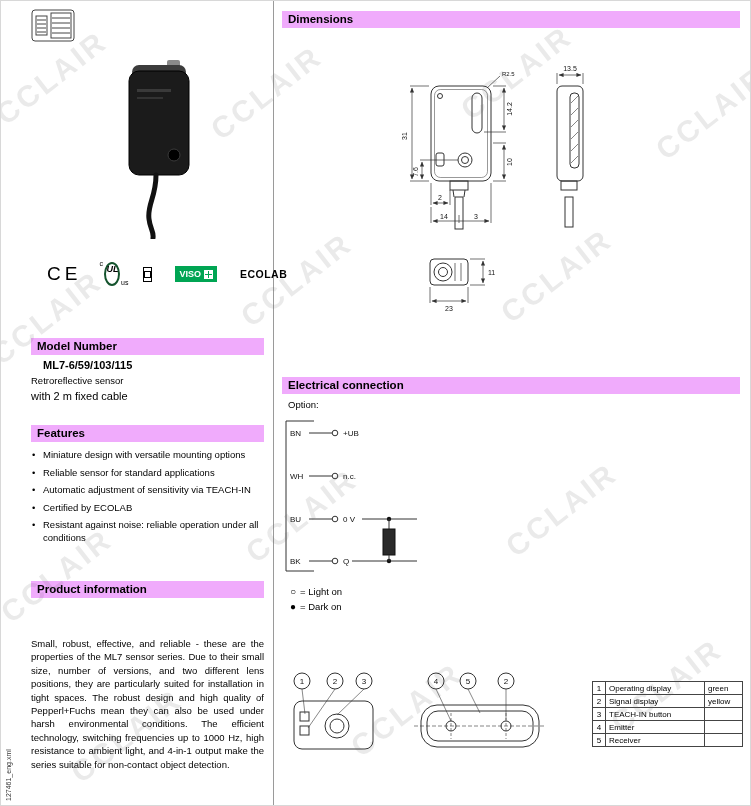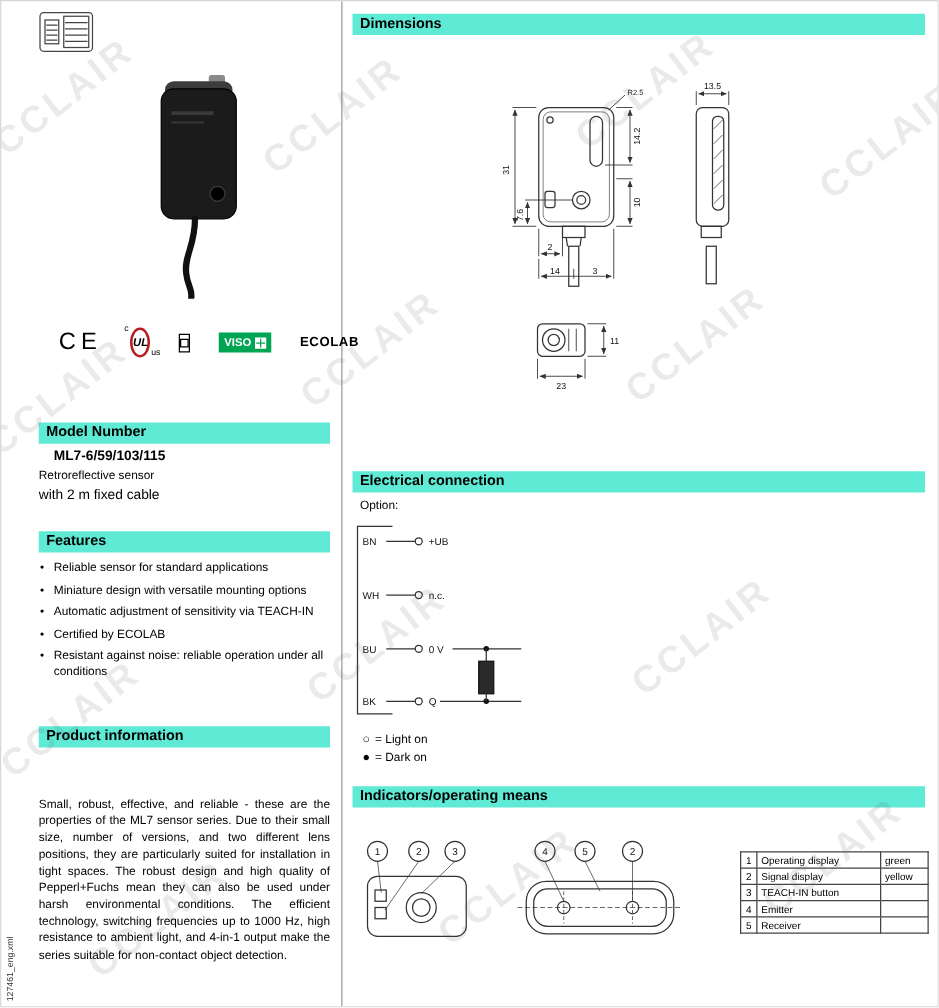--- a/index.html
+++ b/index.html
@@ -9,34 +9,34 @@
   .page { position:relative; width:751px; height:806px; background:#fff;
           border:1px solid #d8d8d8; overflow:hidden; }
 
   
   .wm-layer { position:absolute; inset:0; pointer-events:none; z-index:50; }
   .wm { position:absolute; font-size:30px; font-weight:bold; letter-spacing:3px;
         color:rgba(90,90,90,0.13); transform:rotate(-38deg); white-space:nowrap; }
 
   .divider { position:absolute; left:272px; top:0; width:1px; height:806px; background:#9a9a9a; }
 
-  .sec-hdr { position:absolute; height:17px; background:#5eead4; color:#000;
+  .sec-hdr { position:absolute; height:17px; background:#f0abfc; color:#000;
              font-size:11.5px; font-weight:bold; line-height:17px; padding:0 6px; }
   .hdr-left  { left:30px;  width:233px; }
   .hdr-right { left:281px; width:458px; }
 
   
   .cat-icon { position:absolute; left:30px; top:8px; width:44px; height:33px; }
   .photo    { position:absolute; left:98px; top:58px; width:110px; height:180px; }
 
   .certs { position:absolute; left:46px; top:258px; width:220px; height:30px;
            display:flex; align-items:center; gap:23px; }
   .ce-mark { font-size:19px; letter-spacing:4px; font-weight:400; }
-  .ul-mark { position:relative; width:24px; height:24px; border:2px solid #b91c1c;
-             border-radius:50%; display:flex; align-items:center; justify-content:center; }
+  .ul-mark { position:relative; width:24px; height:24px; border:2px solid #14532d;
+             border-radius:50%; display:flex; align-items:flex-start; justify-content:center; }
   .ul-core { font-size:9px; font-weight:bold; font-style:italic; }
   .ul-c  { position:absolute; left:-7px; top:-4px; font-size:7px; }
   .ul-us { position:absolute; right:-10px; bottom:-2px; font-size:7px; }
   .dsq { width:15px; height:15px; border:1.5px solid #000;
          display:flex; align-items:center; justify-content:center; }
   .dsq-inner { width:7px; height:7px; border:1.5px solid #000; }
   .viso { background:#00a553; color:#fff; font-weight:bold; font-size:9px;
           padding:3px 4px; display:flex; align-items:center; gap:3px; }
   .viso-box { position:relative; width:9px; height:9px; background:#fff; }
   .viso-box::before { content:""; position:absolute; left:4px; top:1px; width:1.5px; height:7px; background:#00a553; }
@@ -134,22 +134,22 @@
     <span class="ecolab">ECOLAB</span>
   </div>
 
   <div class="sec-hdr hdr-left" style="top:337px">Model Number</div>
   <div class="model-number">ML7-6/59/103/115</div>
   <div class="model-type">Retroreflective sensor</div>
   <div class="model-variant">with 2 m fixed cable</div>
 
   <div class="sec-hdr hdr-left" style="top:424px">Features</div>
   <ul class="features-list">
+    <li>Miniature design with versatile mounting options</li>
     <li>Reliable sensor for standard applications</li>
-    <li>Miniature design with versatile mounting options</li>
     <li>Automatic adjustment of sensitivity via TEACH-IN</li>
     <li>Certified by ECOLAB</li>
     <li>Resistant against noise: reliable operation under all conditions</li>
   </ul>
 
   <div class="sec-hdr hdr-left" style="top:580px">Product information</div>
   <div class="prod-text">Small, robust, effective, and reliable - these are the properties of the ML7 sensor series. Due to their small size, number of versions, and two different lens positions, they are particularly suited for installation in tight spaces. The robust design and high quality of Pepperl+Fuchs mean they can also be used under harsh environmental conditions. The efficient technology, switching frequencies up to 1000 Hz, high resistance to ambient light, and 4-in-1 output make the series suitable for non-contact object detection.</div>
 
   <div class="side-label">127461_eng.xml</div>
 
@@ -264,21 +264,20 @@
 
   <div class="legend-row" style="top:585px">
     <span class="legend-sym">○</span>
     <span>= Light on</span>
   </div>
   <div class="legend-row" style="top:600px">
     <span class="legend-sym">●</span>
     <span>= Dark on</span>
   </div>
 
-  <div class="sec-hdr hdr-right" style="top:628px">Indicators/operating means</div>
 
   <svg class="ind-svg" viewBox="0 0 300 118">
 
     <g stroke="#555" stroke-width="0.7">
       <line x1="20" y1="36" x2="23" y2="61"></line>
       <line x1="53" y1="36" x2="26" y2="75"></line>
       <line x1="82" y1="36" x2="55" y2="62"></line>
       <line x1="154" y1="36" x2="169" y2="68"></line>
       <line x1="186" y1="36" x2="198" y2="60"></line>
       <line x1="224" y1="36" x2="224" y2="67"></line>

